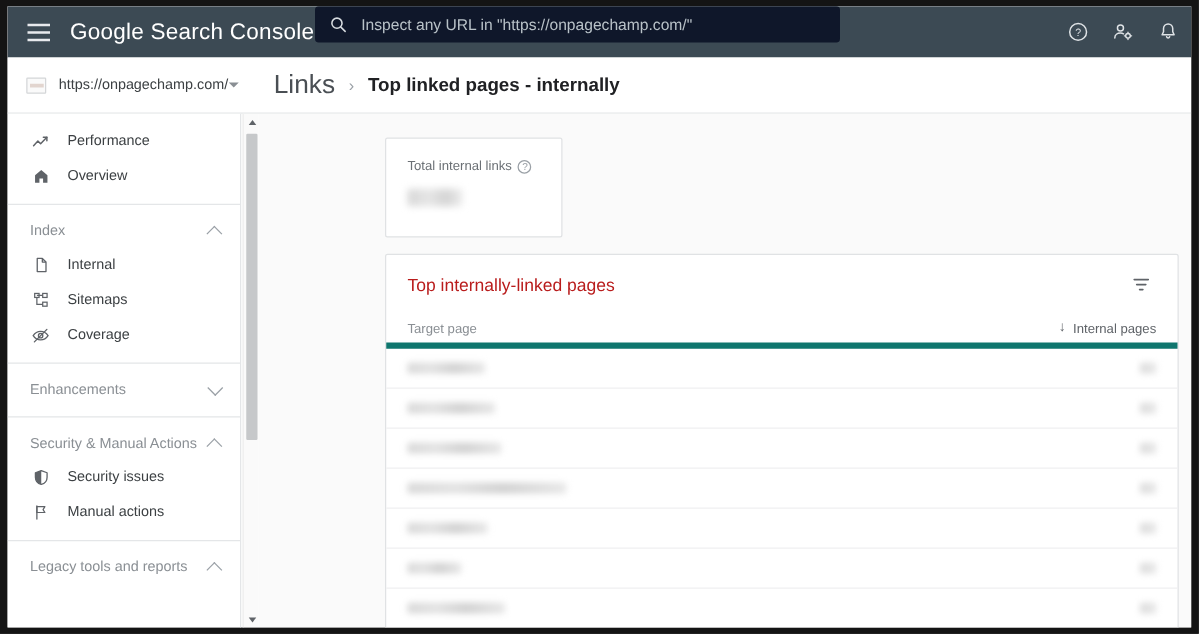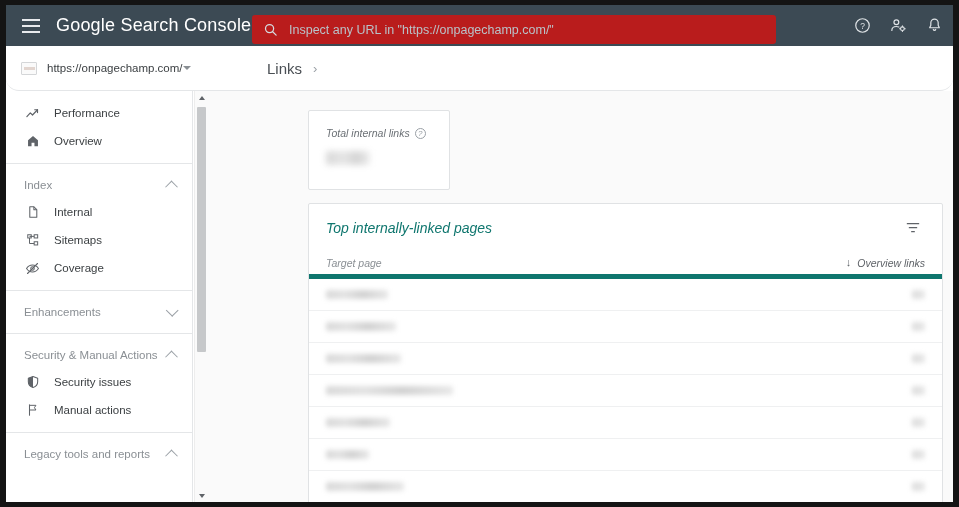--- a/index.html
+++ b/index.html
@@ -56,24 +56,24 @@
     color: #ffffff;
     letter-spacing: .2px;
     white-space: nowrap;
   }
   .brand .b1 { font-weight: 400; }
   .brand .b2 { font-weight: 300; }
 
   .searchwrap {
     position: absolute;
     left: 246px;
-    top: 10px;
-    width: 524px;
+    top: 0;
+    width: 420px;
     height: 29px;
-    background: #b91c1c;
+    background: #0f172a;
     border-radius: 3px;
     display: flex;
     align-items: center;
     cursor: text;
   }
   .searchwrap .s-icon {
     margin-left: 11px;
     margin-right: 11px;
     flex: none;
     display: flex;
@@ -102,21 +102,20 @@
   .topicons .ti { cursor: pointer; display: flex; align-items: center; }
 
   
   .subbar {
     position: absolute;
     left: 0; top: 41px;
     width: 947px;
     height: 45px;
     background: #ffffff;
     border-bottom: 1px solid #e4e6e8;
-    border-radius: 13px;
   }
 
   .property {
     position: absolute;
     left: 0; top: 0;
     width: 187px;
     height: 44px;
     display: flex;
     align-items: center;
     cursor: pointer;
@@ -155,24 +154,23 @@
   .breadcrumb {
     position: absolute;
     left: 213px;
     top: 0;
     height: 44px;
     display: flex;
     align-items: center;
     gap: 11px;
   }
   .crumb-link {
-    font-size: 15px;
+    font-size: 21px;
     color: #4a4f54;
     cursor: pointer;
-    margin-left: 48px;
   }
   .crumb-sep {
     font-size: 13px;
     color: #9aa0a6;
   }
   .crumb-current {
     font-size: 15px;
     font-weight: bold;
     color: #202124;
   }
@@ -277,21 +275,20 @@
 
   
   .content {
     position: absolute;
     left: 201px;
     top: 86px;
     width: 746px;
     height: 411px;
     background: #fafafa;
     overflow: hidden;
-    font-style: italic;
   }
 
   .card {
     background: #ffffff;
     border: 1px solid #e0e2e4;
     border-radius: 2px;
   }
 
   .stat-card {
     position: absolute;
@@ -339,21 +336,21 @@
     height: 320px;
   }
   .tc-head {
     height: 47px;
     display: flex;
     align-items: center;
     padding: 0 17px;
   }
   .tc-title {
     font-size: 14px;
-    color: #0f766e;
+    color: #b91c1c;
     flex: 1;
     white-space: nowrap;
   }
   .filter-btn {
     width: 24px; height: 24px;
     display: flex; align-items: center; justify-content: center;
     cursor: pointer;
   }
 
   .tc-colrow {
@@ -461,20 +458,21 @@
   <div class="subbar">
     <div class="property">
       <span class="prop-icon"></span>
       <span class="prop-label">https://onpagechamp.com/</span>
       <span class="prop-caret"></span>
     </div>
 
     <div class="breadcrumb">
       <span class="crumb-link">Links</span>
       <span class="crumb-sep">›</span>
+      <span class="crumb-current">Top linked pages - internally</span>
     </div>
   </div>
 
   <div class="sidebar">
     <div class="nav-list">
 
       <div class="nav-item">
         <span class="ic">
           <svg width="15" height="15" viewBox="0 0 24 24">
             <path d="M3 17l5.5-6 3.5 3.4L20 6" fill="none" stroke="#5f6368" stroke-width="1.9" stroke-linecap="round" stroke-linejoin="round"></path>
@@ -610,21 +608,21 @@
           <svg width="16" height="16" viewBox="0 0 24 24">
             <path d="M3.5 5.5h17M6.5 11.5h11M10 17.5h4" stroke="#5f6368" stroke-width="1.9" stroke-linecap="round"></path>
           </svg>
         </span>
       </div>
 
       <div class="tc-colrow">
         <span class="col-target">Target page</span>
         <span class="col-links">
           <span class="sort-arrow">↓</span>
-          <span>Overview links</span>
+          <span>Internal pages</span>
         </span>
       </div>
 
       <div id="rows">
           <div class="trow">
             <span class="bl" style="width: 62px;"></span>
             <span class="spacer"></span>
             <span class="bn"></span>
           </div>
           <div class="trow">

